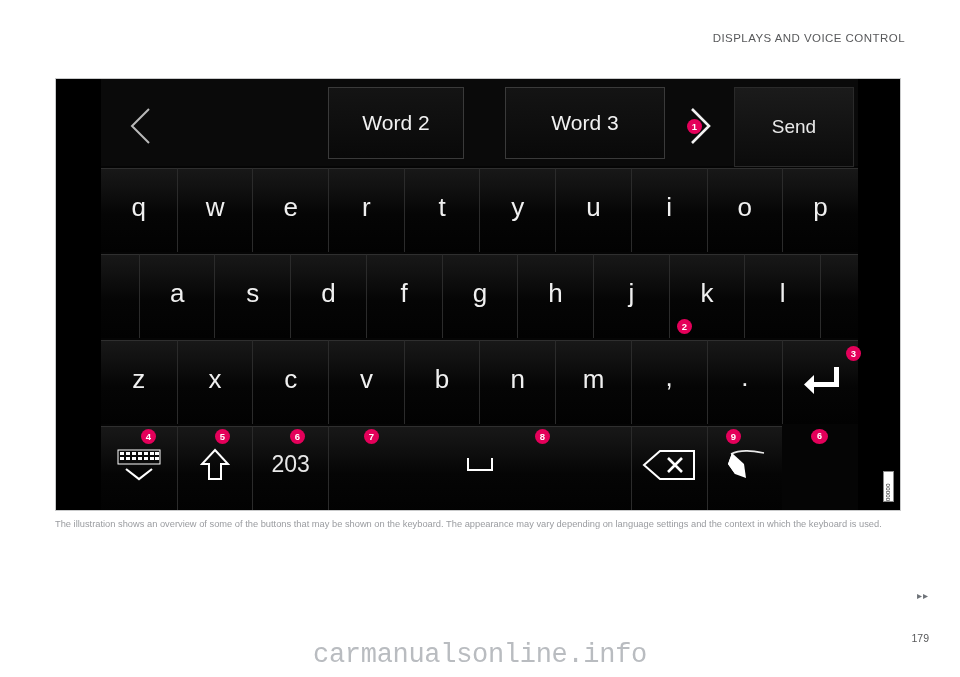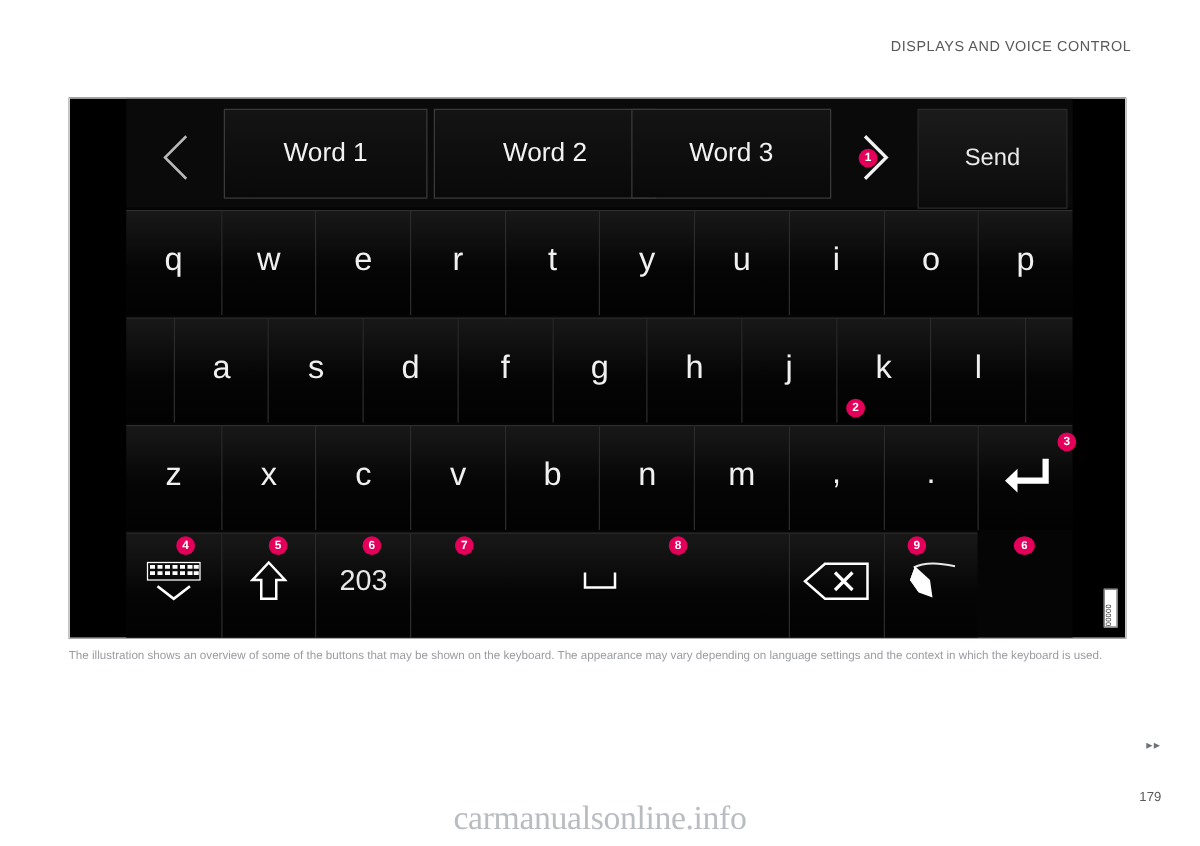--- a/index.html
+++ b/index.html
@@ -66,21 +66,21 @@
     top: 8px;
     height: 72px;
     background: linear-gradient(#141414, #090909);
     border: 1px solid #3a3a3a;
     display: flex; align-items: center; justify-content: center;
     color: #f2f2f2;
     font-size: 21px;
     font-family: "Liberation Sans", sans-serif;
   }
   #word1 { left: 78px;  width: 163px; }
-  #word2 { left: 246px; width: 178px; }
+  #word2 { left: 227px; width: 136px; }
   #word3 { left: 404px; width: 160px; }
 
   .sendbtn {
     position: absolute;
     left: 633px; top: 8px;
     width: 120px; height: 80px;
     background: linear-gradient(#1b1b1b, #0b0b0b);
     border: 1px solid #2a2a2a;
     display: flex; align-items: center; justify-content: center;
     color: #e9e9e9;
@@ -190,21 +190,21 @@
     color: #58595b;
     font-size: 10.5px;
     font-family: "Liberation Sans", sans-serif;
   }
   .watermark {
     position: absolute;
     left: 0; right: 0; bottom: 7px;
     text-align: center;
     color: #b9bcc0;
     font-size: 27px;
-    font-family: Liberation Serif, serif;
+    font-family: Liberation Mono, monospace;
     letter-spacing: -0.3px;
   }
 </style>
 </head>
 <body>
 
 <div class="page">
 
   <div class="header">DISPLAYS AND VOICE CONTROL</div>
 
@@ -212,23 +212,20 @@
     <div class="screen">
 
       <div class="topbar">
 
         <div class="navarrow nav-left">
           <svg width="34" height="42" viewBox="0 0 34 42" fill="none">
             <path d="M26 4 L9 21 L26 38" stroke="#b9b9b9" stroke-width="2" fill="none"></path>
           </svg>
         </div>
 
-        <div class="wordbtn" id="word1">
-          <span>Word 1</span>
-        </div>
         <div class="wordbtn" id="word2">
           <span>Word 2</span>
         </div>
         <div class="wordbtn" id="word3">
           <span>Word 3</span>
         </div>
 
         <div class="navarrow nav-right">
           <svg width="34" height="42" viewBox="0 0 34 42" fill="none">
             <path d="M10 4 L27 21 L10 38" stroke="#f2f2f2" stroke-width="2.6" fill="none"></path>

